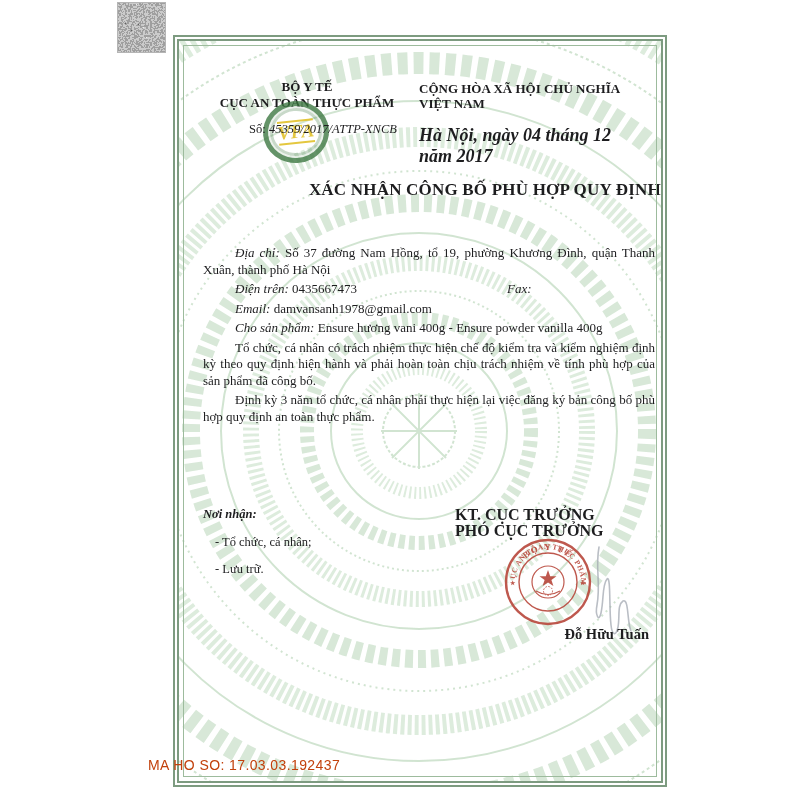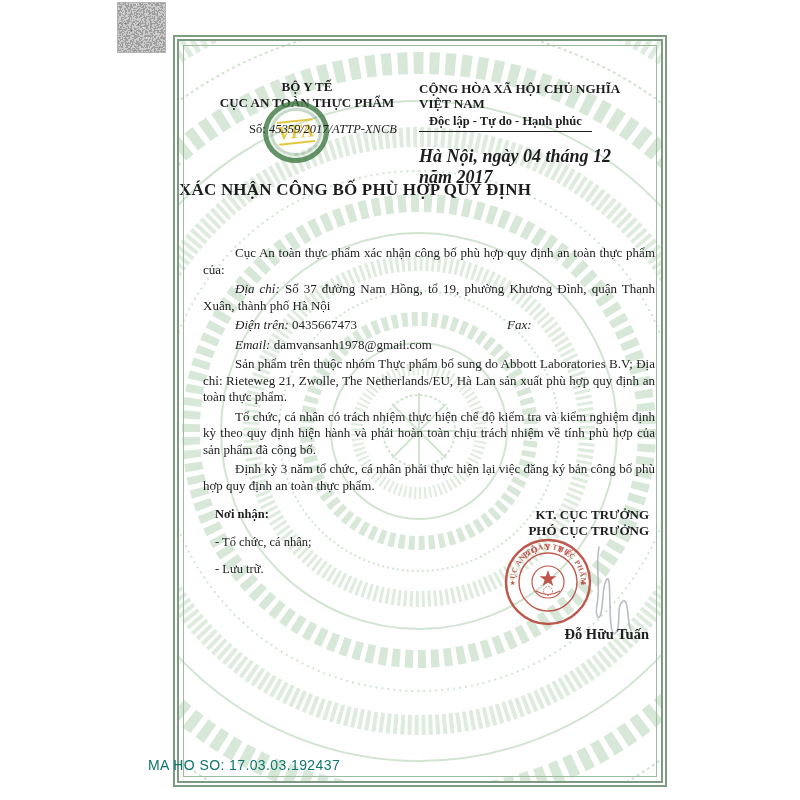--- a/index.html
+++ b/index.html
@@ -29,43 +29,43 @@
        z-index:1;opacity:.92;}
   .vfa span{font-weight:bold;font-style:italic;font-size:19px;color:#e2c32f;
             border-top:2px solid #e2c32f;border-bottom:2px solid #e2c32f;line-height:20px;}
   .hdr-right{position:absolute;left:240px;top:40px;width:228px;text-align:left;}
   .motto1{font-weight:bold;font-size:13px;line-height:15px;}
   .motto2{display:inline-block;font-size:12.5px;font-weight:bold;line-height:15px;
           padding:0 10px 2px 10px;border-bottom:1.5px solid #1d1d1f;margin-top:2px;}
   .dateline{font-size:18px;font-weight:bold;font-style:italic;margin-top:14px;}
 
   
-  .title{position:absolute;left:0;top:138px;width:100%;text-align:left;
+  .title{position:absolute;left:0;top:138px;width:100%;text-align:right;
          font-weight:bold;font-size:17px;line-height:21px;letter-spacing:.2px;}
 
   
   .bodytext{position:absolute;left:24px;top:204px;width:452px;font-size:13px;line-height:16.5px;}
   .ln{margin:0 0 3px 0;text-align:justify;text-indent:32px;position:relative;}
   .lbl{font-style:italic;}
   .fax{position:absolute;left:272px;top:0;font-style:italic;}
 
   
   .recips{position:absolute;left:24px;top:466px;font-size:12.5px;line-height:15.5px;}
-  .recips .rl{font-weight:bold;margin:0 0 2px 12px;}
+  .recips .rl{font-weight:bold;font-style:italic;margin:0 0 2px 0;}
   .recips p{margin:12px;}
-  .signer{position:absolute;left:276px;top:466px;width:194px;text-align:right;
-          font-weight:bold;font-size:13px;line-height:16px;}
+  .signer{position:absolute;left:276px;top:466px;width:194px;text-align:left;
+          font-weight:bold;font-size:16px;line-height:16px;}
   .seal{position:absolute;left:323px;top:495px;opacity:.9;}
   .signature{position:absolute;left:402px;top:498px;opacity:.75;}
   .signer-name{position:absolute;left:276px;top:585px;width:194px;text-align:right;
                font-weight:bold;font-size:14.5px;}
 
   
   .filecode{position:absolute;left:148px;top:757px;z-index:6;
-            font-family:"Liberation Sans", sans-serif;font-size:14px;color:#0f766e;letter-spacing:.4px;}
+            font-family:"Liberation Sans", sans-serif;font-size:14px;color:#c2410c;letter-spacing:.4px;}
 </style>
 </head>
 <body>
 
 <div class="stage">
 
   <div class="qr">
     <svg width="47" height="49">
       <filter id="nz" x="0" y="0" width="100%" height="100%">
         <feTurbulence type="fractalNoise" baseFrequency="0.55" numOctaves="3" seed="7" stitchTiles="stitch"></feTurbulence>
@@ -121,34 +121,32 @@
           <span class="num-val">45359/2017/ATTP-XNCB</span>
         </div>
       </div>
 
       <div class="vfa">
         <span>VFA</span>
       </div>
 
       <div class="hdr-right">
         <div class="motto1">CỘNG HÒA XÃ HỘI CHỦ NGHĨA VIỆT NAM</div>
-        <div><span class="motto2">Độc lập - Tự do - Hạnh phúc</span></div>
         <div class="dateline">Hà Nội, ngày 04 tháng 12 năm 2017</div>
       </div>
 
       <div class="title">
         <div>XÁC NHẬN CÔNG BỐ PHÙ HỢP QUY ĐỊNH</div>
       </div>
 
       <div class="bodytext">
-        <p class="ln">Cục An toàn thực phẩm xác nhận công bố phù hợp quy định an toàn thực phẩm của:</p>
         <p class="ln"><span class="lbl">Địa chỉ:</span> <span>Số 37 đường Nam Hồng, tổ 19, phường Khương Đình, quận Thanh Xuân, thành phố Hà Nội</span></p>
         <p class="ln"><span class="lbl">Điện trên:</span> <span>0435667473</span><span class="fax">Fax:</span></p>
         <p class="ln"><span class="lbl">Email:</span> <span>damvansanh1978@gmail.com</span></p>
-        <p class="ln">Sản phẩm trên thuộc nhóm Thực phẩm bổ sung do Abbott Laboratories B.V; Địa chỉ: Rieteweg 21, Zwolle, The Netherlands/EU, Hà Lan sản xuất phù hợp quy định an toàn thực phẩm.</p>
+        <p class="ln"><span class="lbl">Cho sản phẩm:</span> <span>Ensure hương vani 400g - Ensure powder vanilla 400g</span></p>
         <p class="ln">Tổ chức, cá nhân có trách nhiệm thực hiện chế độ kiểm tra và kiểm nghiệm định kỳ theo quy định hiện hành và phải hoàn toàn chịu trách nhiệm về tính phù hợp của sản phẩm đã công bố.</p>
         <p class="ln">Định kỳ 3 năm tổ chức, cá nhân phải thực hiện lại việc đăng ký bản công bố phù hợp quy định an toàn thực phẩm.</p>
       </div>
 
       <div class="recips">
         <p class="rl">Nơi nhận:</p>
         <p>- Tổ chức, cá nhân;</p>
         <p>- Lưu trữ.</p>
       </div>
 

